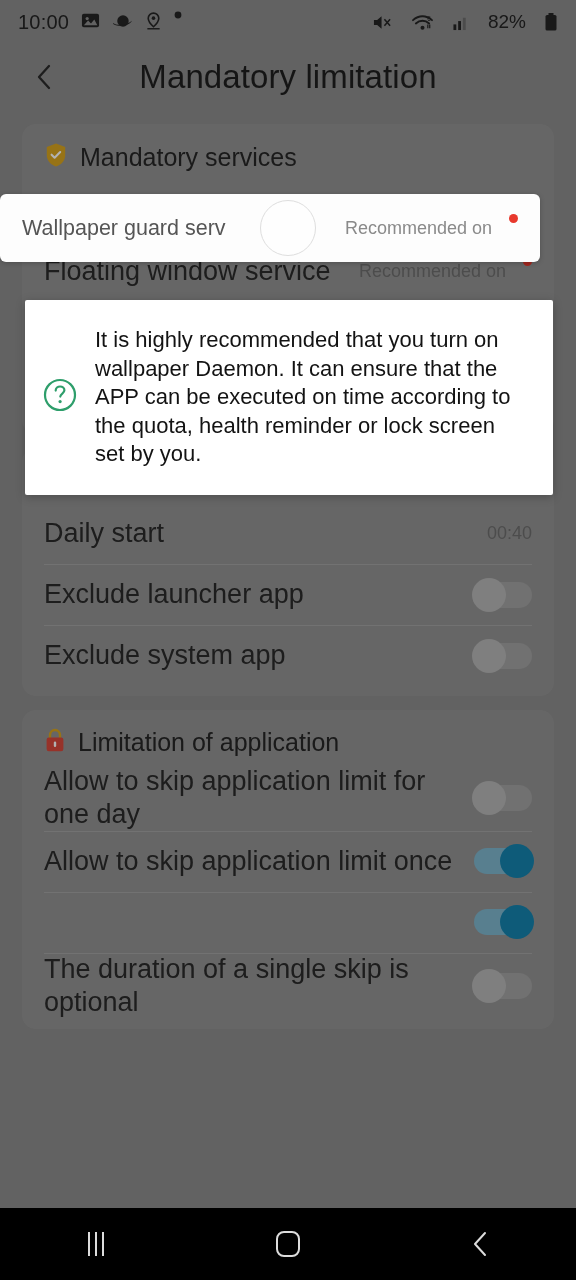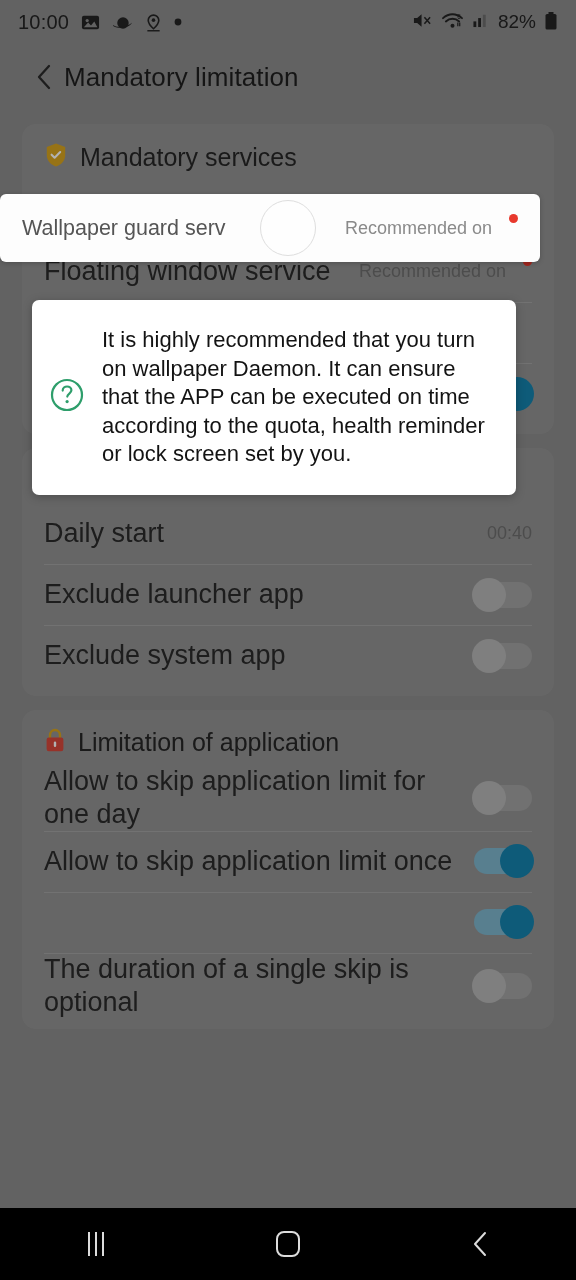--- a/index.html
+++ b/index.html
@@ -15,35 +15,35 @@
     position: absolute; inset: 0 0 72px 0;
     background: #8d8d8d;
     overflow: hidden;
   }
 
   
   .statusbar {
     height: 44px; display: flex; align-items: center;
     padding: 0 18px; color: #2b2b2b;
   }
-  .sb-left { display: flex; align-items: center; gap: 12px; }
+  .sb-left { display: flex; align-items: flex-start; gap: 12px; }
   .sb-time { font-size: 20px; letter-spacing: .2px; color:#242424; }
-  .sb-right { margin-left: auto; display: flex; gap: 8px; }
+  .sb-right { margin-left: auto; display: flex; align-items: center; gap: 18px; }
   .sb-batt-text { font-size: 19px; color:#242424; }
   .ic { display:inline-block; line-height:0; }
 
   
   .titlebar {
     height: 66px; display: flex; align-items: center; padding: 0 24px;
   }
   .back-arrow {
     width: 40px; height: 40px; display:flex; align-items:center; justify-content:center;
   }
   .page-title {
-    flex: 1; font-size: 26px; color: #1f1f1f;
+    flex: 1; text-align: center; font-size: 33px; color: #1f1f1f;
     margin-right: 40px; letter-spacing: .1px;
   }
 
   
   .card {
     margin: 14px 22px 0 22px;
     background: #939393;
     border-radius: 14px;
     padding: 0 0 10px 0;
   }
@@ -110,22 +110,22 @@
   #spotlight .row-label { color: #555; font-size: 21.5px; }
   #spotlight .row-right { color: #8a8a8a; }
   .ripple {
     position: absolute; left: 260px; top: 200px;
     width: 56px; height: 56px; border-radius: 50%;
     border: 1.6px solid #dedede; background: rgba(255,255,255,.55);
   }
 
   
   #tooltip {
-    position: absolute; left: 32px; top: 300px; width: 484px;
-    background: #ffffff; border-radius: 7px;
+    position: absolute; left: 25px; top: 300px; width: 528px;
+    background: #ffffff; border-radius: 2px;
     box-shadow: 0 2px 10px rgba(0,0,0,.25);
     display: flex; align-items: center;
     padding: 26px 26px 26px 16px;
   }
   #tooltip .q { flex: none; margin-right: 16px; }
   #tooltip .msg {
     font-size: 22px; line-height: 1.3; color: #131313;
   }
 
   

